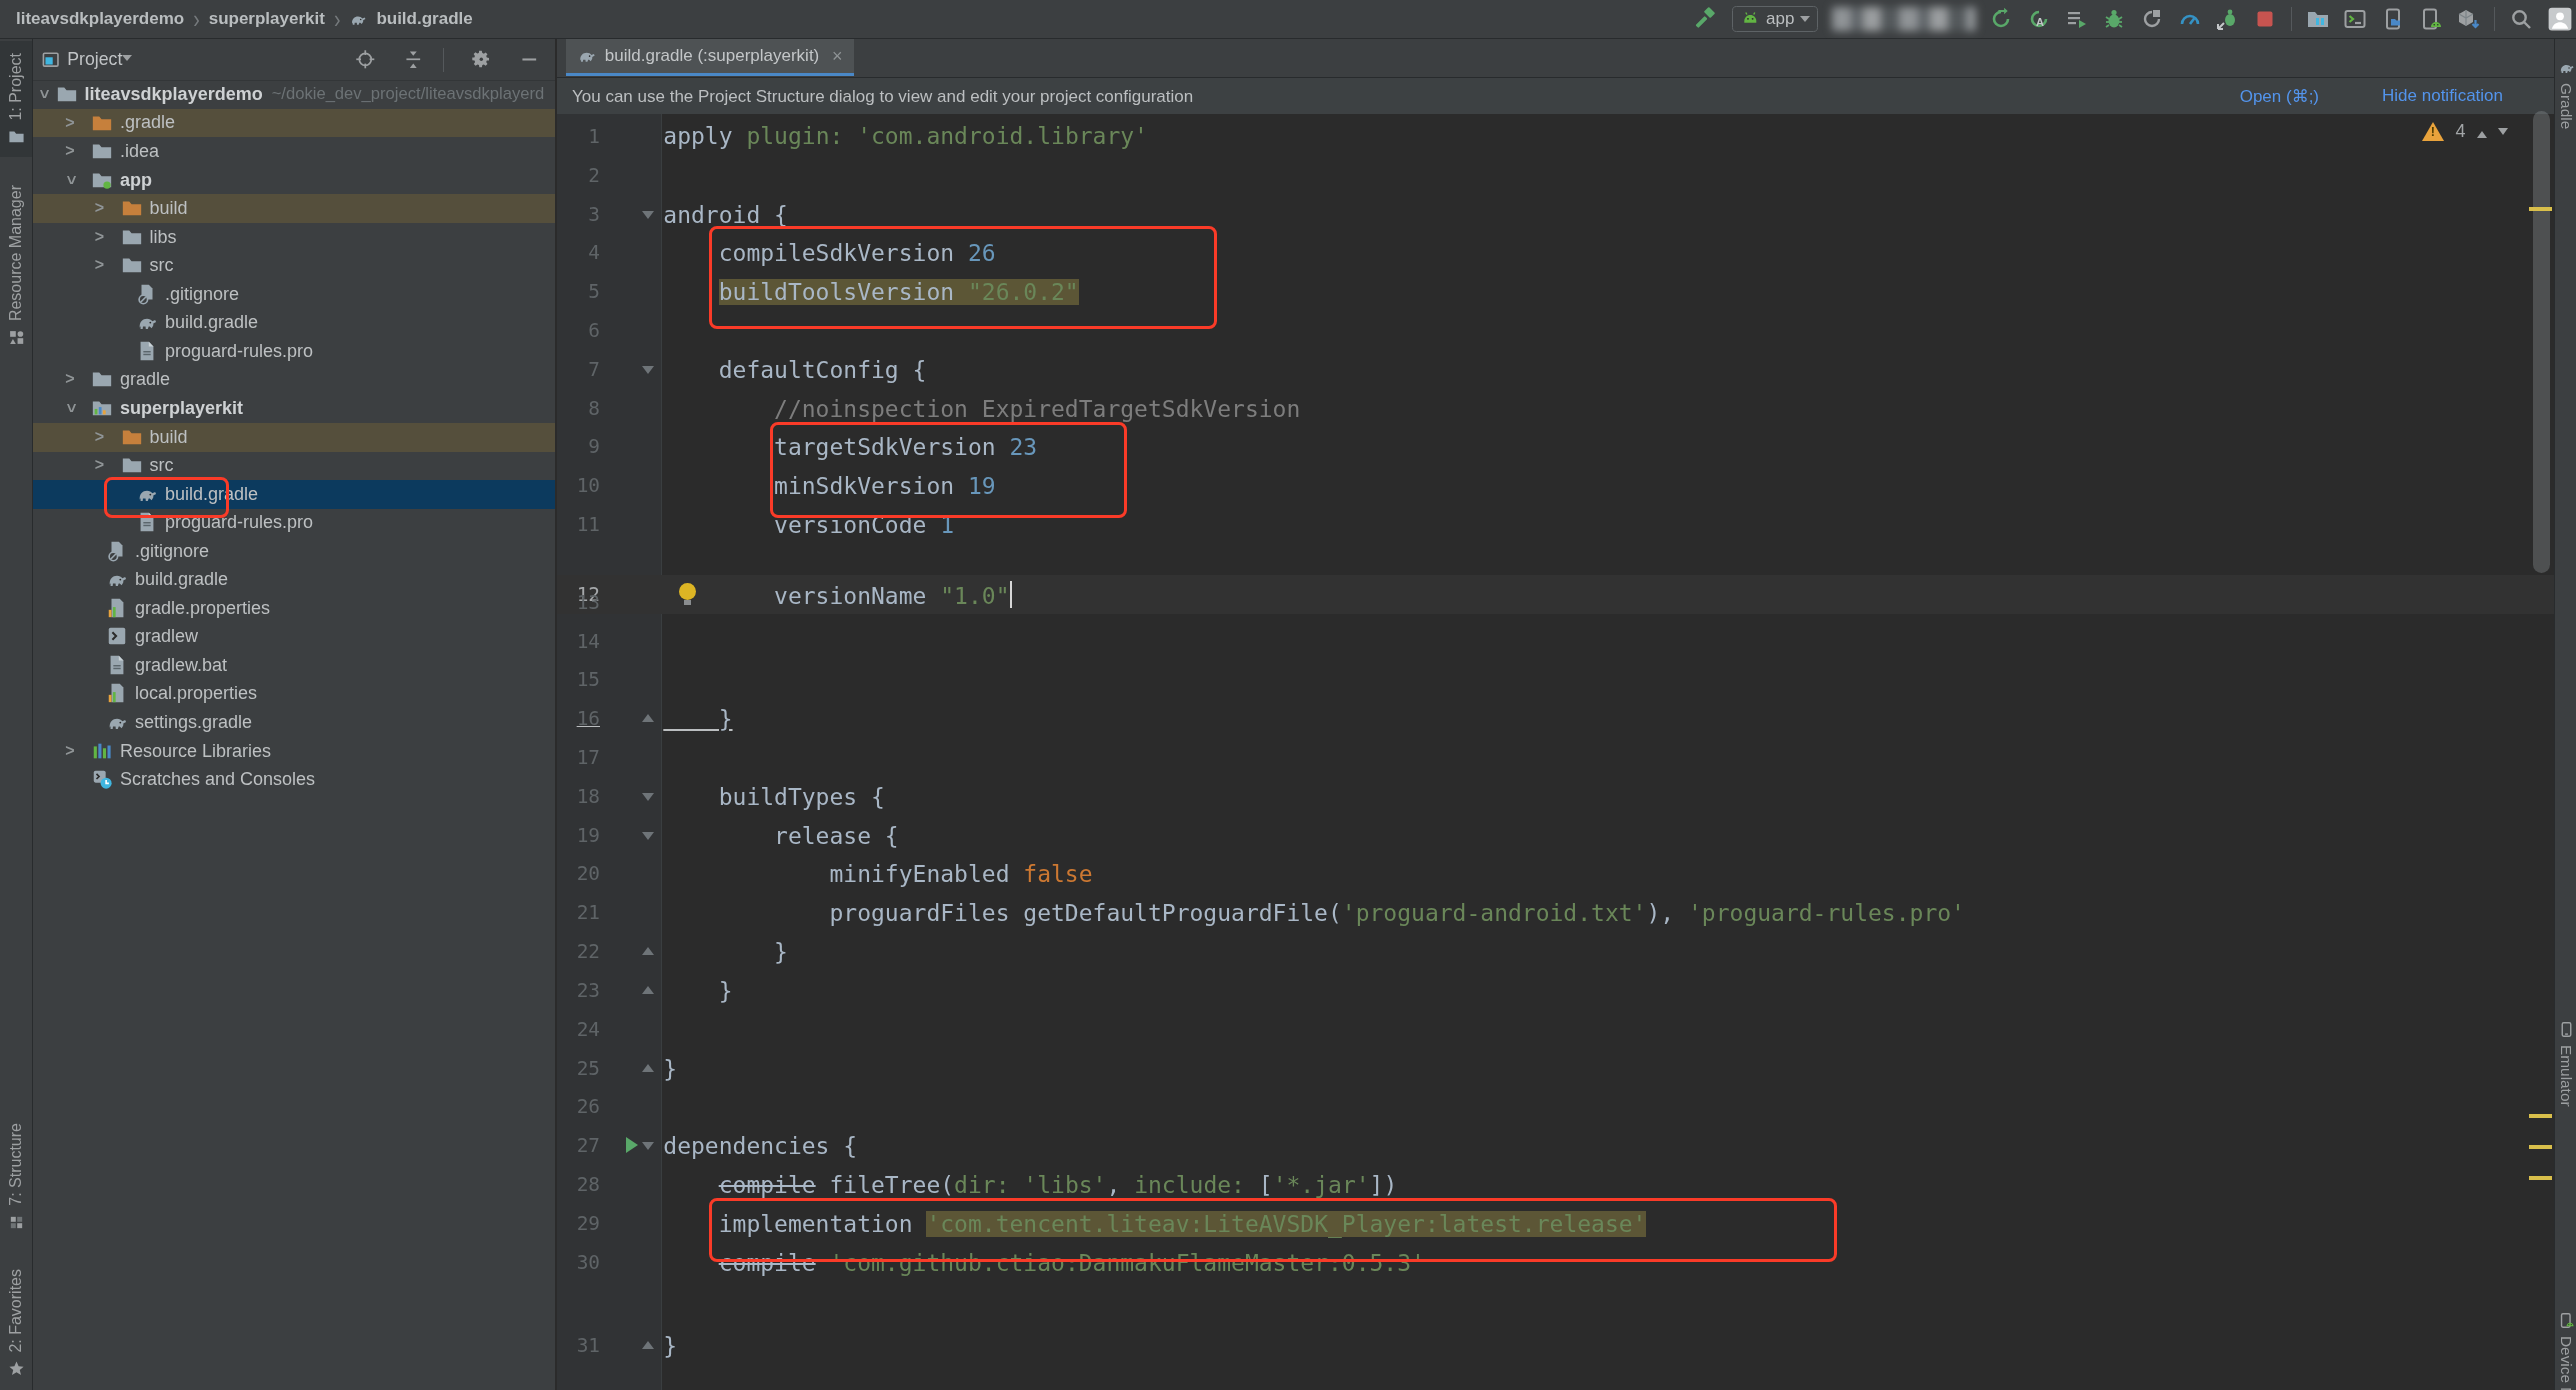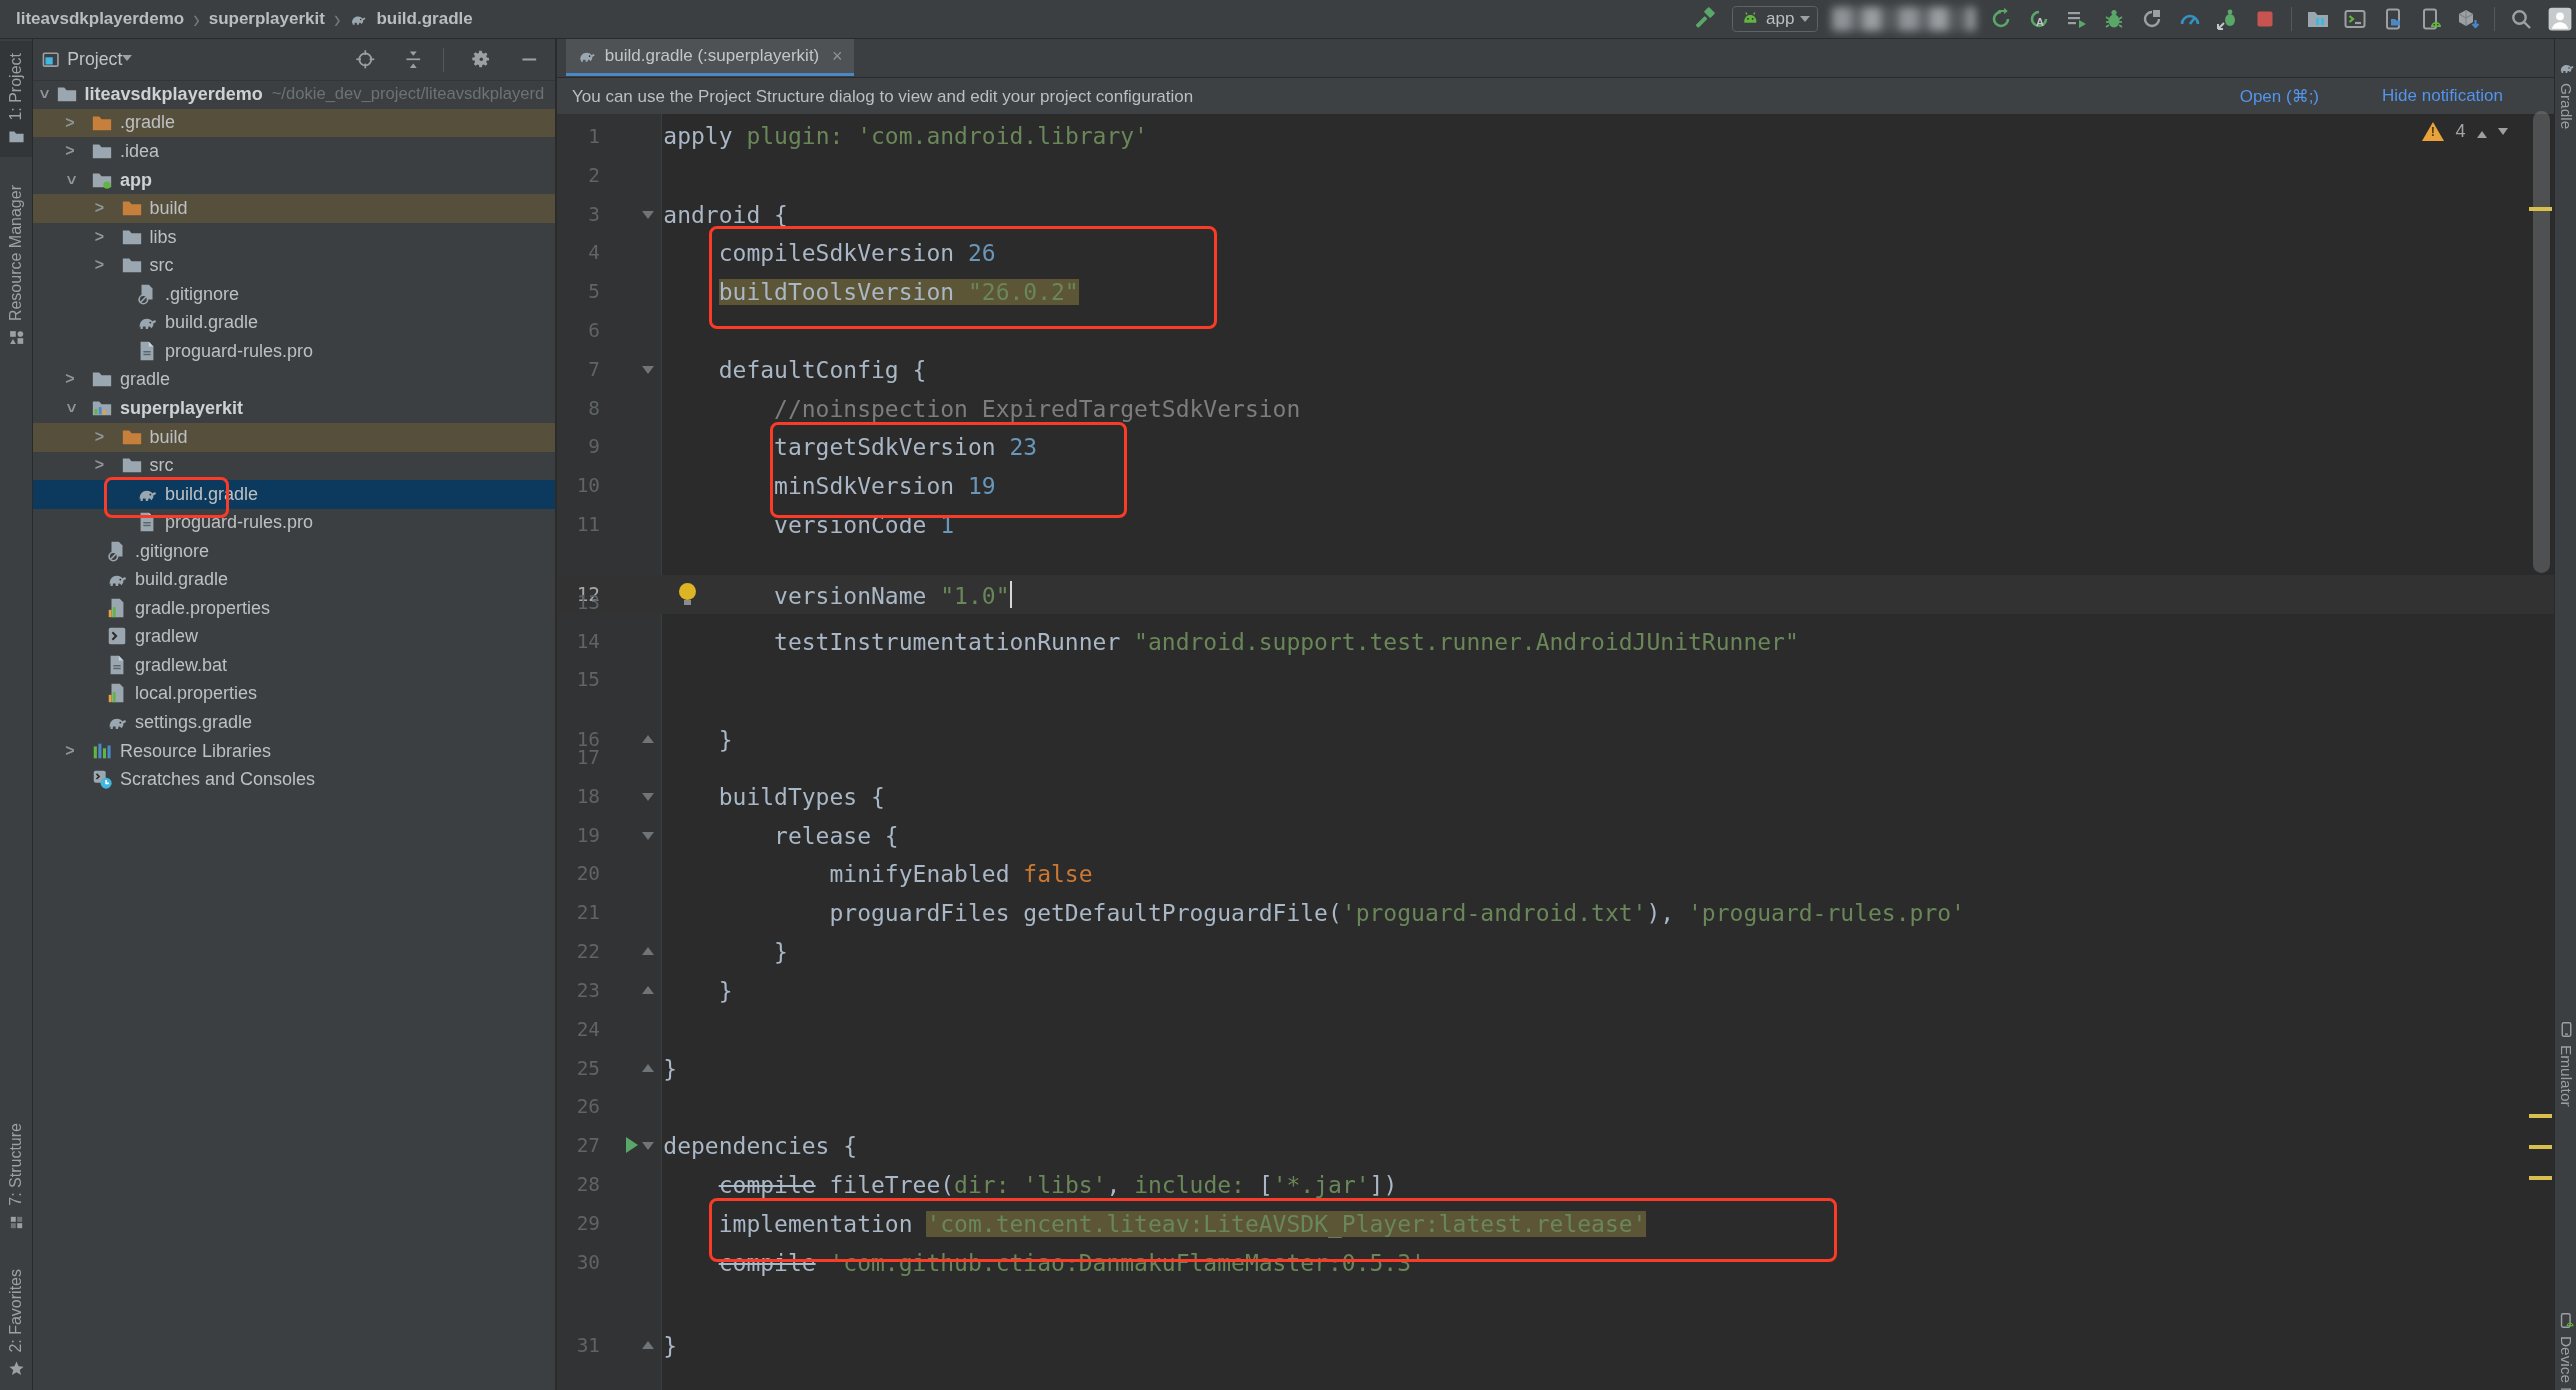--- a/index.html
+++ b/index.html
@@ -708,28 +708,27 @@
         <span class="bulb"></span>
       </div>
       <div class="cline" style="top: 469px;">
         <span class="lnum">13</span>
         <span class="lmark"></span>
         <span class="codetext"></span>
       </div>
       <div class="cline" style="top: 508px;">
         <span class="lnum">14</span>
         <span class="lmark"></span>
-        <span class="codetext"><span class="seg d">        testInstrumentationRunner </span><span class="seg s">"android.support.test.runner.AndroidJUnitRunner"</span></span>
       </div>
       <div class="cline" style="top: 546px;">
         <span class="lnum">15</span>
         <span class="lmark"></span>
         <span class="codetext"></span>
       </div>
-      <div class="cline" style="top: 606px;">
+      <div class="cline" style="top: 585px; text-decoration: underline;">
         <span class="lnum">16</span>
         <span class="lmark">
           <span class="fm-close"></span>
         </span>
         <span class="codetext"><span class="seg d">    }</span></span>
       </div>
       <div class="cline" style="top: 624px;">
         <span class="lnum">17</span>
         <span class="lmark"></span>
         <span class="codetext"></span>

